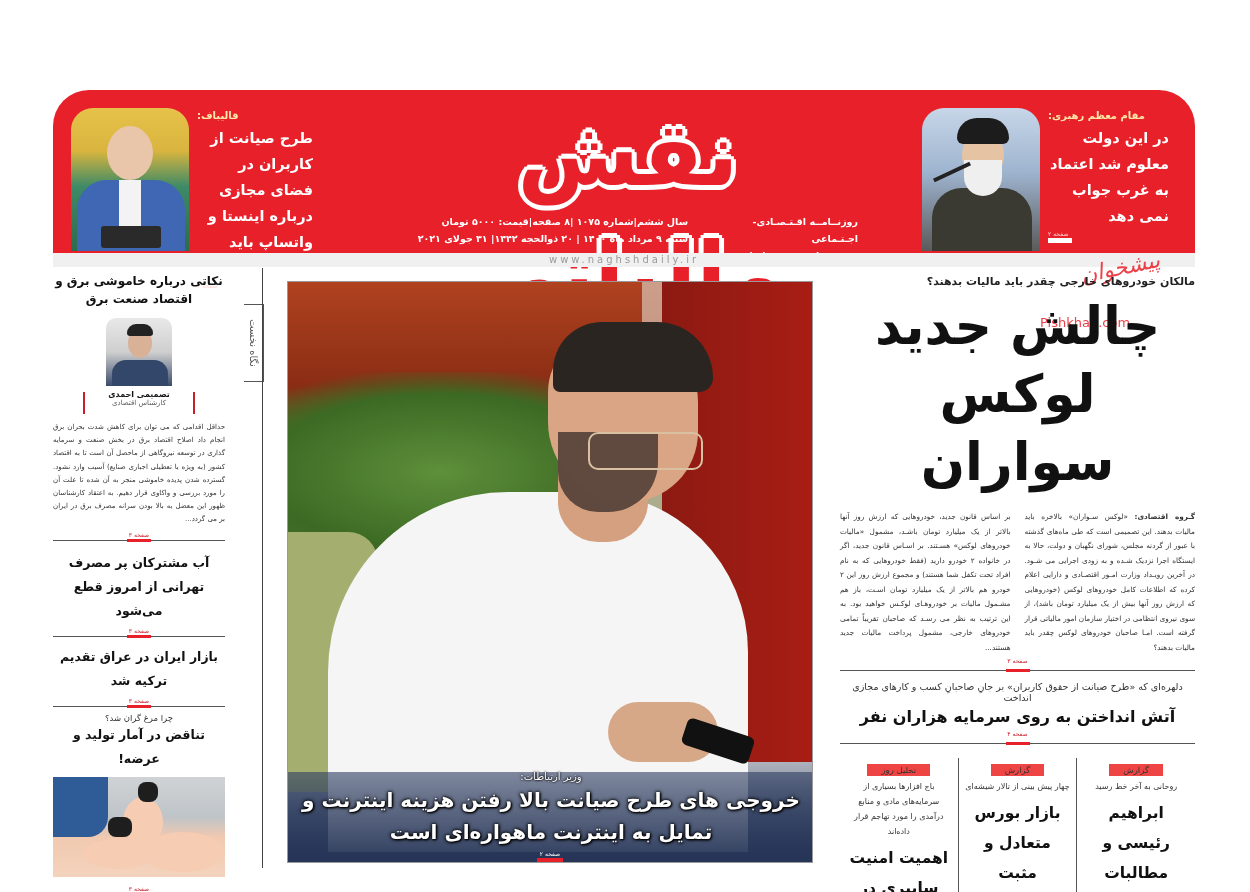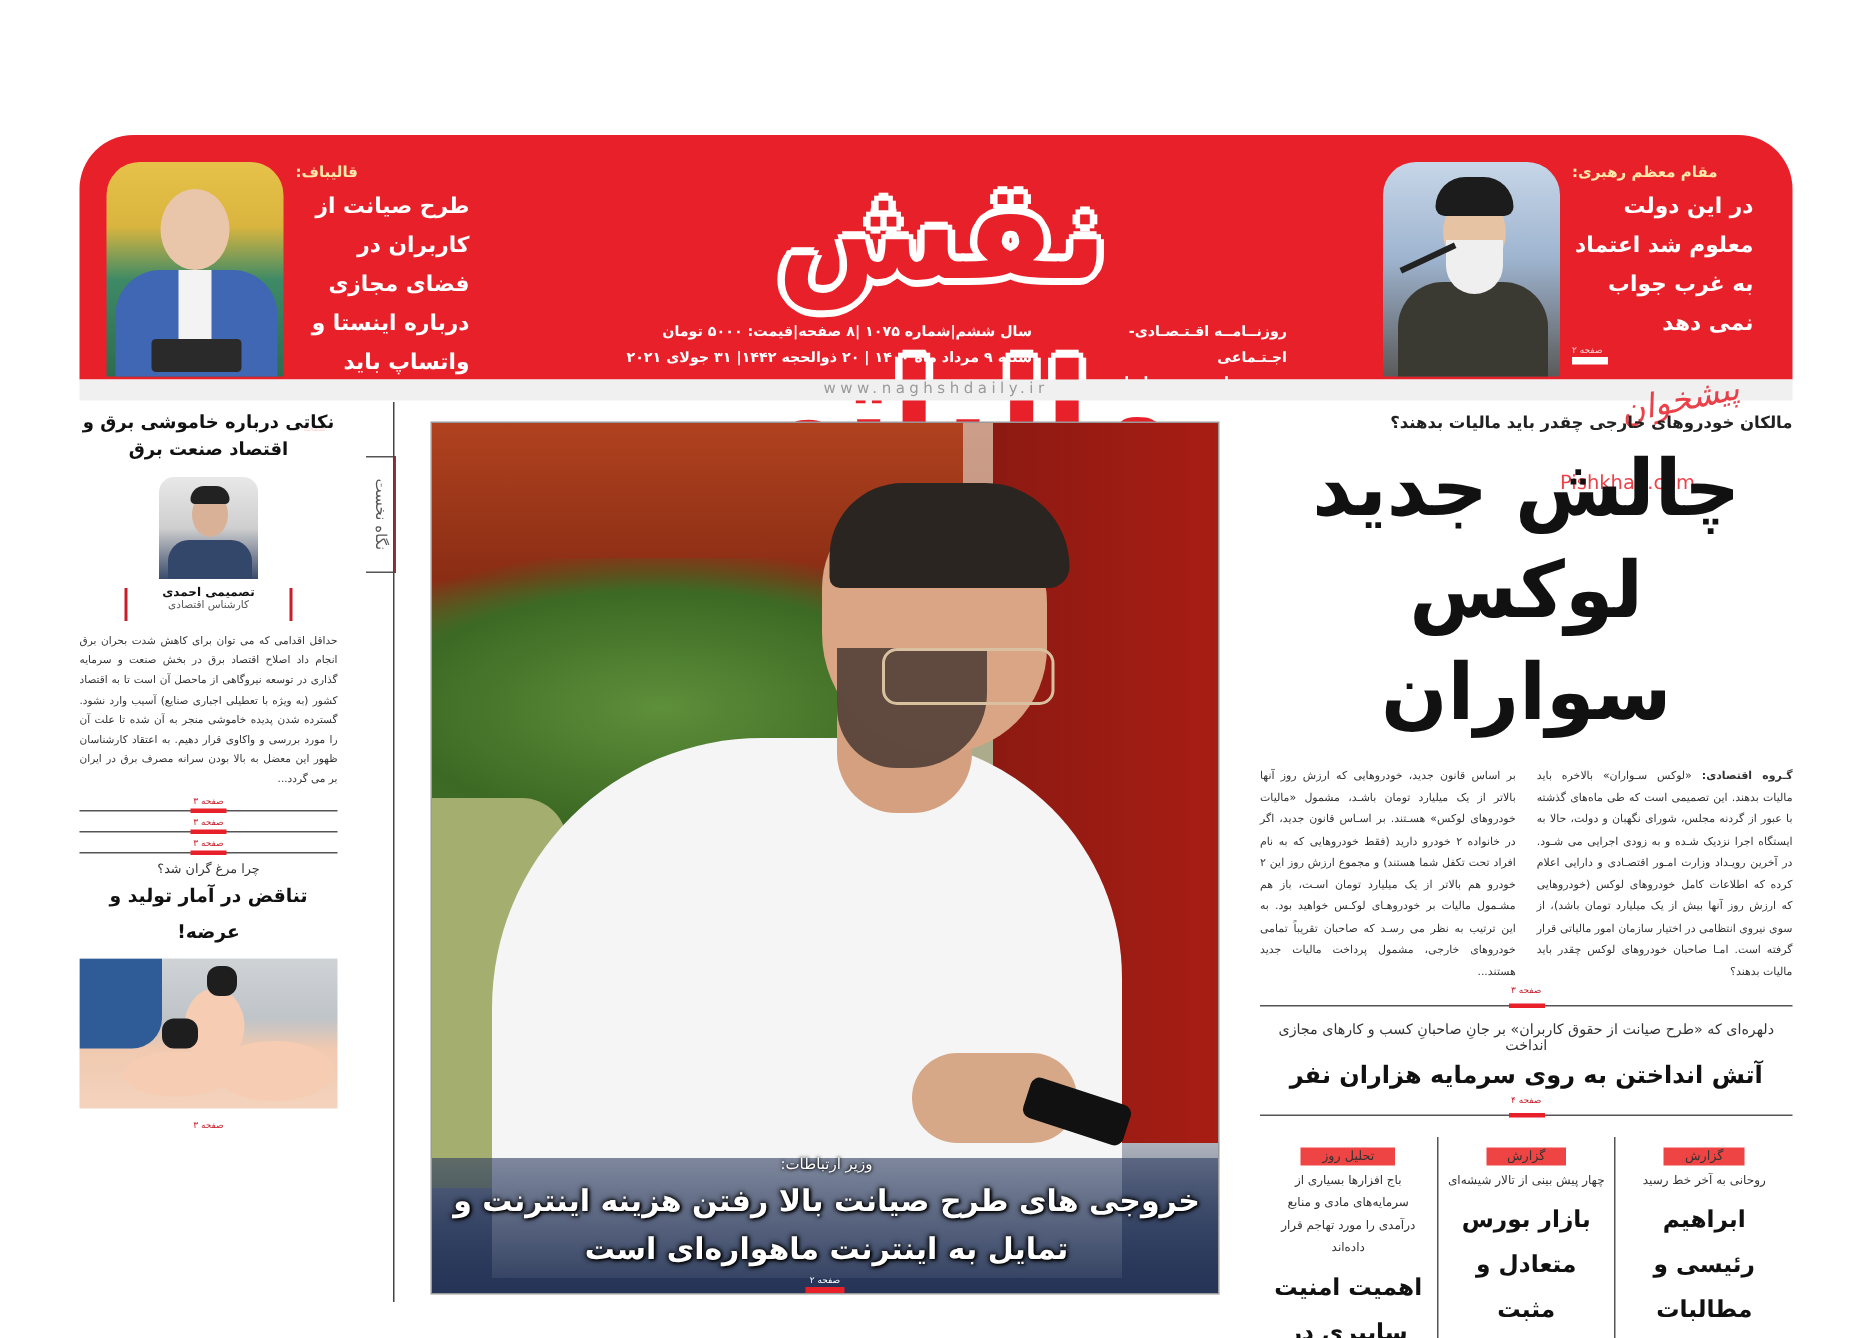--- a/index.html
+++ b/index.html
@@ -204,23 +204,25 @@
       <div class="hair"></div>
   </div>
   <div class="author-box">
     <div class="author-name">تصمیمی احمدی</div>
     <div class="author-role">کارشناس اقتصادی</div>
   </div>
   <div class="body-text">حداقل اقدامی که می توان برای کاهش شدت بحران برق انجام داد اصلاح اقتصاد برق در بخش صنعت و سرمایه گذاری در توسعه نیروگاهی از ماحصل آن است تا به اقتصاد کشور (به ویژه با تعطیلی اجباری صنایع) آسیب وارد نشود. گسترده شدن پدیده خاموشی منجر به آن شده تا علت آن را مورد بررسی و واکاوی قرار دهیم. به اعتقاد کارشناسان ظهور این معضل به بالا بودن سرانه مصرف برق در ایران بر می گردد...</div>
   <div class="page-ref">صفحه ۳</div>
   <div class="divider"></div>
 
+  <div class="brief-title" style="margin-top:10px">آب مشترکان پر مصرف تهرانی از امروز قطع می‌شود</div>
   <div class="page-ref">صفحه ۳</div>
   <div class="divider"></div>
 
+  <div class="brief-title">بازار ایران در عراق تقدیم ترکیه شد</div>
   <div class="page-ref">صفحه ۳</div>
   <div class="divider"></div>
 
   <div class="brief-kicker">چرا مرغ گران شد؟</div>
   <div class="brief-title" style="margin-top:0">تناقض در آمار تولید و عرضه!</div>
   <div class="chicken-photo">
     <div class="bird" style="left:30px;top:62px;width:70px;height:30px"></div>
     <div class="bird" style="left:90px;top:55px;width:80px;height:40px"></div>
     <div class="bird" style="left:70px;top:20px;width:40px;height:50px"></div>
     <div class="arm"></div>

